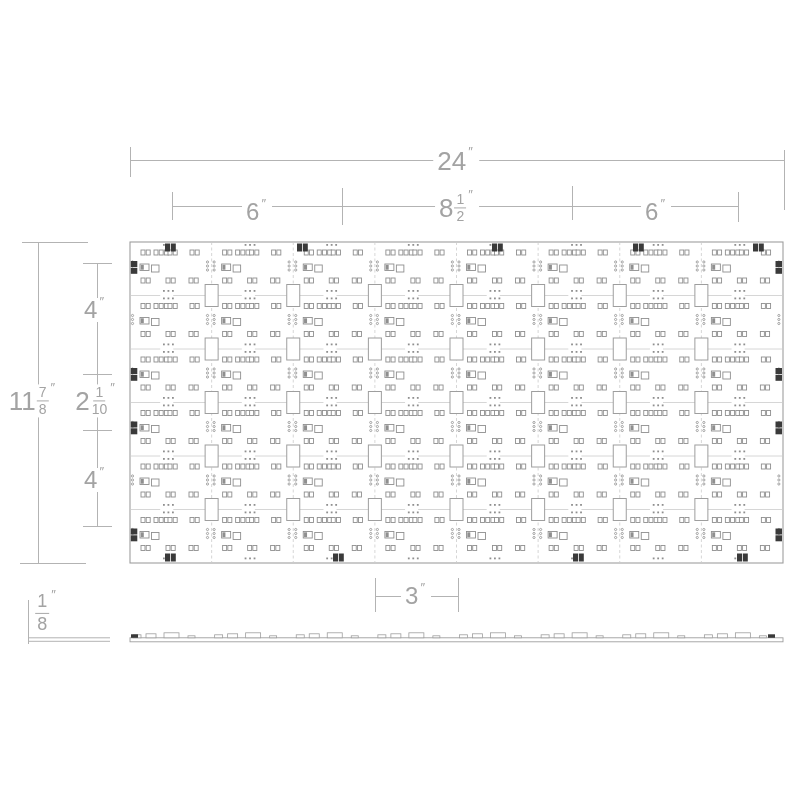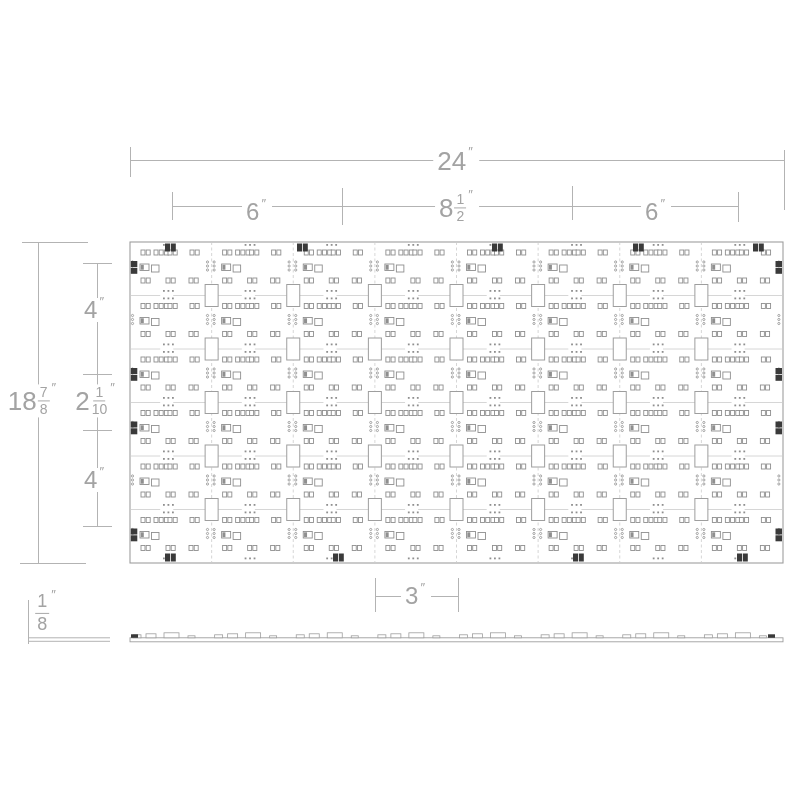--- a/index.html
+++ b/index.html
@@ -1807,21 +1807,21 @@
       </span>
     <span class="unit">″</span>
   </div>
 
   <div class="dim" style="left:656px;top:212px">
     <span class="val">6</span>
     <span class="unit">″</span>
   </div>
 
   <div class="dim" style="left:33px;top:401px">
-    <span class="whole">18</span>
+    <span class="whole">11</span>
     <span class="frac">
         <span class="num">7</span>
         <span class="den">8</span>
       </span>
     <span class="unit">″</span>
   </div>
 
   <div class="dim" style="left:95px;top:310px">
     <span class="val">4</span>
     <span class="unit">″</span>

